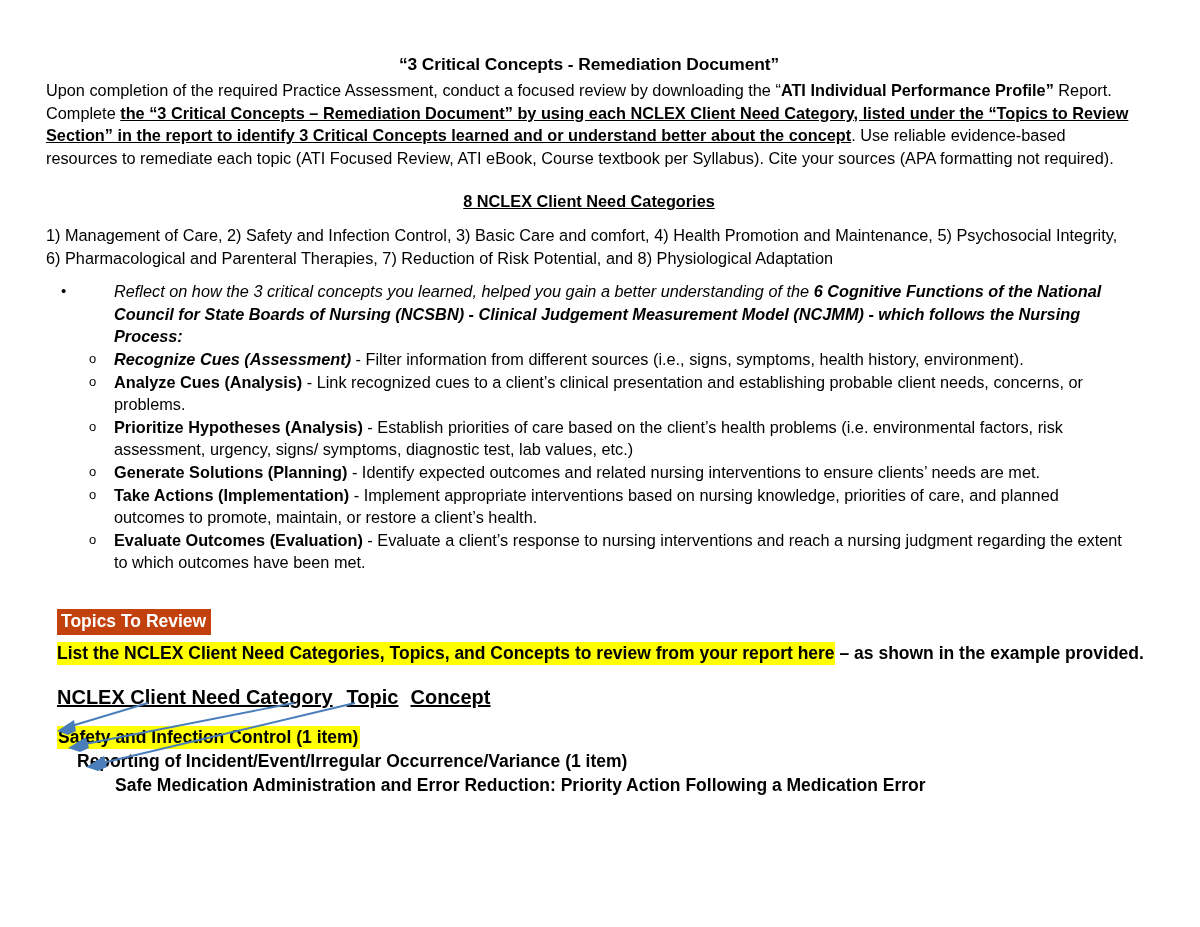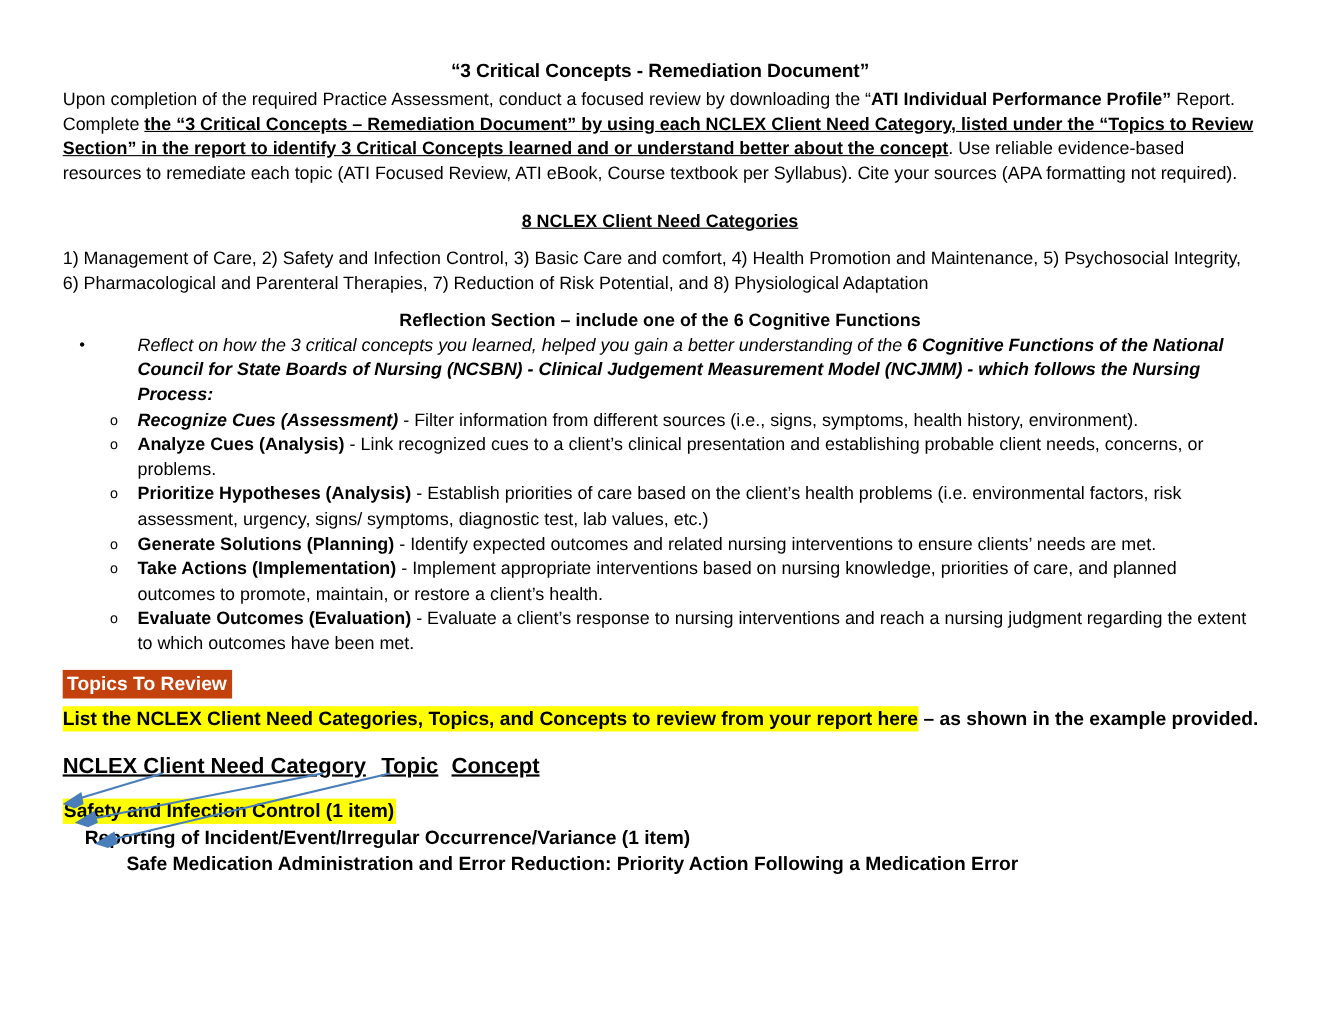--- a/index.html
+++ b/index.html
@@ -19,21 +19,21 @@
   .page {
     position: relative;
     width: 1200px;
     height: 927px;
     padding: 0;
   }
 
   
   .doc {
     position: absolute;
-    left: 57px;
+    left: 46px;
     top: 52px;
     width: 1086px;
     font-size: 16.3px;
     line-height: 22.6px;
     color: #000;
   }
 
   .title {
     text-align: center;
     font-weight: bold;
@@ -197,21 +197,20 @@
     <div class="spacer-sm"></div>
 
     <p class="center-head"><span class="inner">8 NCLEX Client Need Categories</span></p>
 
     <div class="spacer-xs"></div>
 
     <p class="para">1) Management of Care, 2) Safety and Infection Control, 3) Basic Care and comfort, 4) Health Promotion and Maintenance, 5) Psychosocial Integrity, 6) Pharmacological and Parenteral Therapies, 7) Reduction of Risk Potential, and 8) Physiological Adaptation</p>
 
     <div class="spacer-xs"></div>
 
-    <p class="center-head"><span>Reflection Section – include one of the 6 Cognitive Functions</span></p>
 
     <div class="bullet-l1">
       <span class="marker">•</span>
       <span class="i">Reflect on how the 3 critical concepts you learned, helped you gain a better understanding of the </span><span class="bi">6 Cognitive Functions of the National Council for State Boards of Nursing (NCSBN) - Clinical Judgement Measurement Model (NCJMM) - which follows the Nursing Process:</span>
     </div>
 
     <div class="bullet-l2">
       <span class="marker">o</span>
       <span class="bi">Recognize Cues (Assessment)</span><span> - Filter information from different sources (i.e., signs, symptoms, health history, environment).</span>
     </div>

